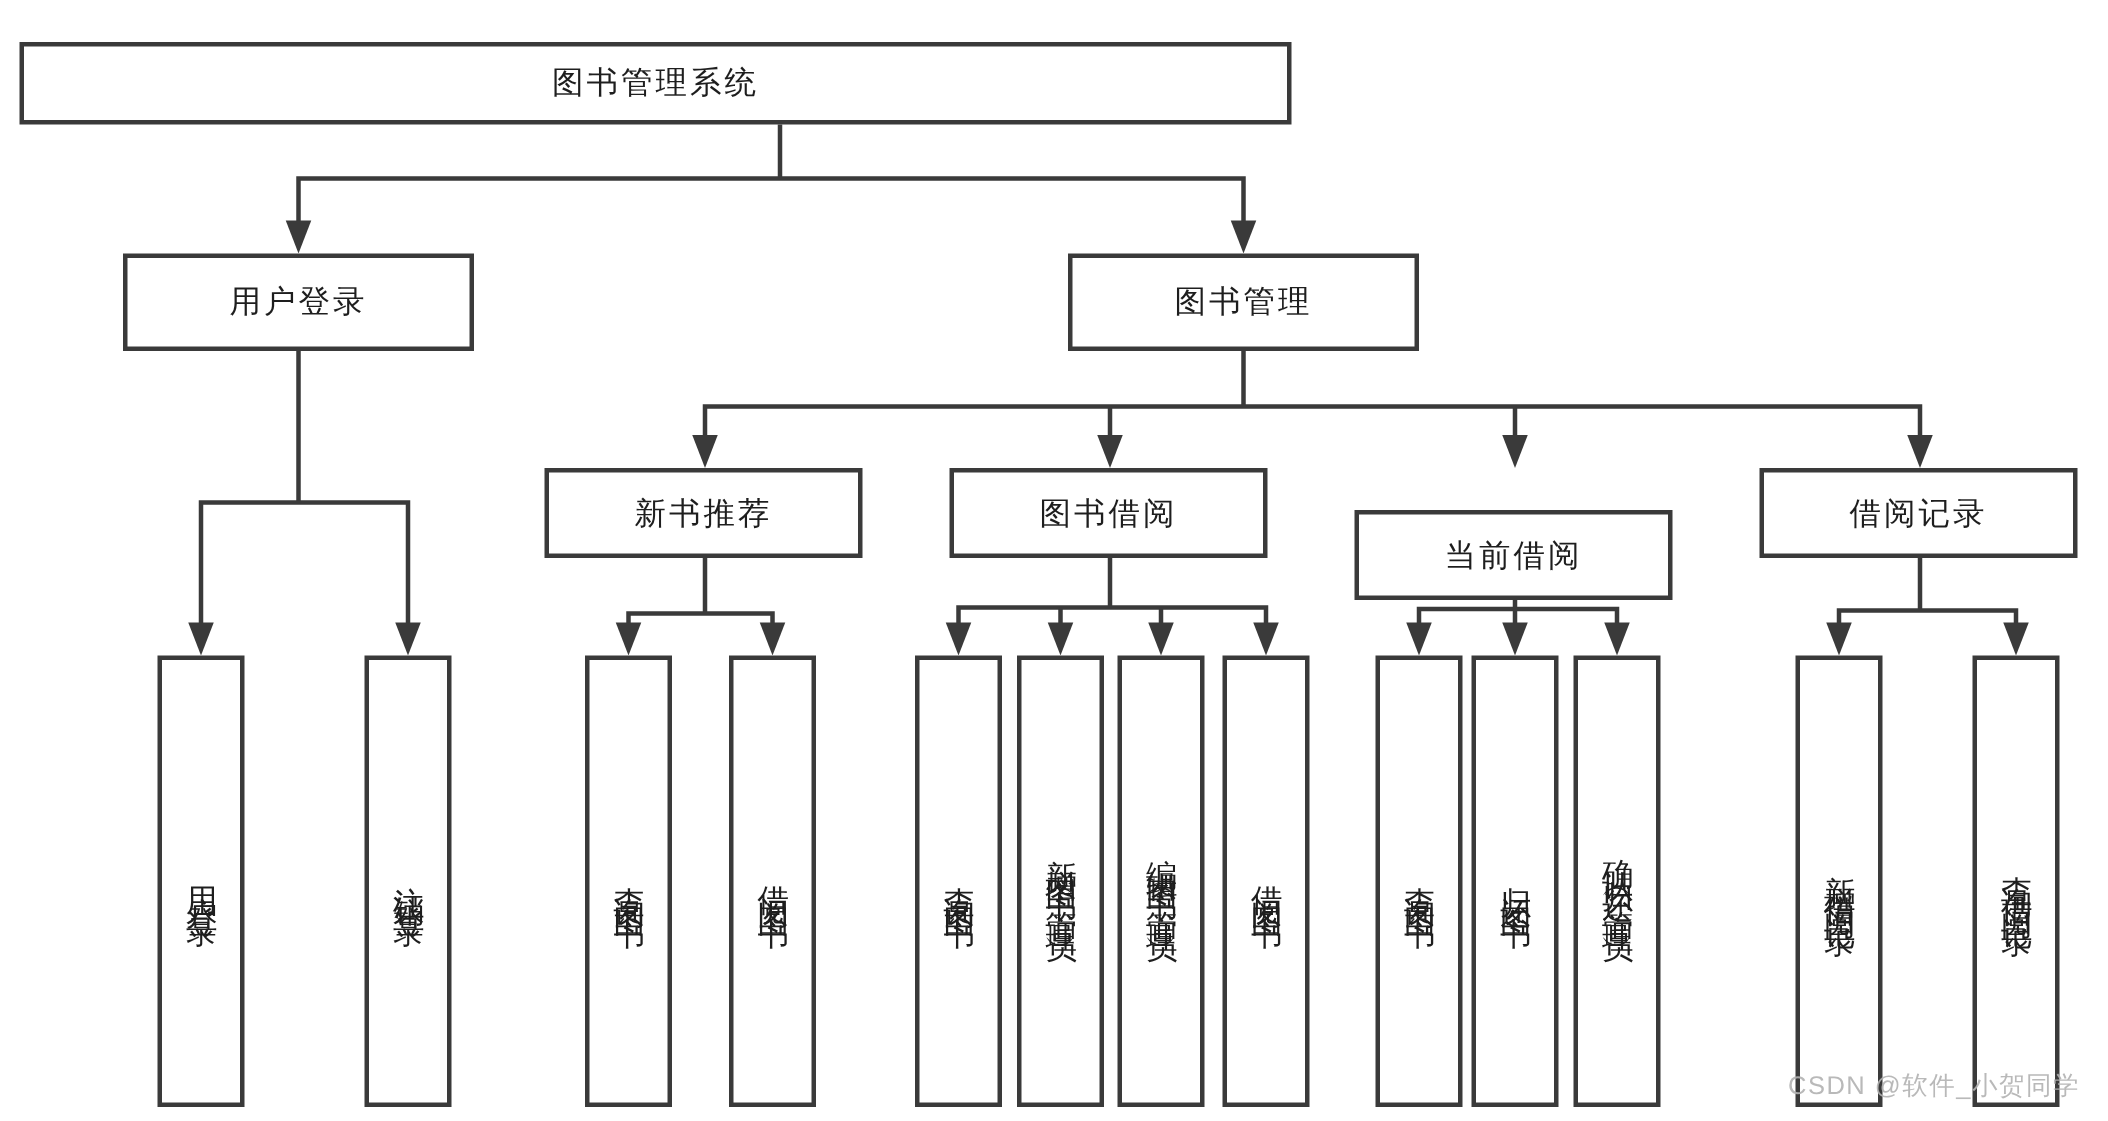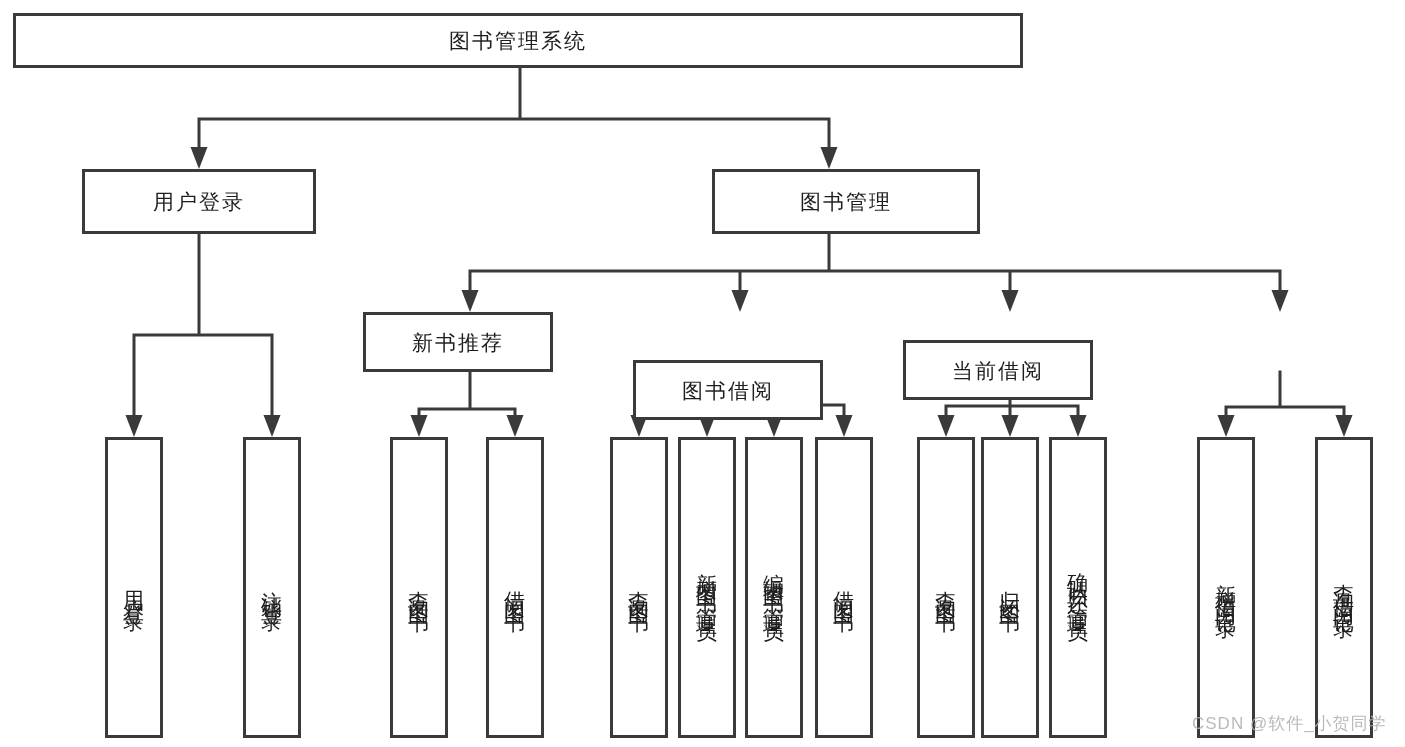--- a/index.html
+++ b/index.html
@@ -15,25 +15,25 @@
     position:absolute;box-sizing:border-box;
     background:#ffffff;border:3px solid #3a3a3a;
     display:flex;align-items:center;justify-content:center;
     color:#1e1e1e;z-index:2;line-height:1;
   }
   .h{font-size:21px;letter-spacing:2px;white-space:nowrap;}
   .v{
     writing-mode:vertical-rl;
     font-size:21px;letter-spacing:7px;
   }
-  .root-box  {left:13px;  top:13px;  width:1010px;height:55px;}
+  .root-box  {left:13px;  top:28px;  width:848px;height:55px;}
   .l2-a      {left:82px;  top:169px; width:234px; height:65px;}
-  .l2-b      {left:712px; top:169px; width:268px; height:65px;}
-  .l3        {top:312px;  width:190px;height:60px;}
-  .l3-0{left:363px;} .l3-1{left:633px;margin-top:48px;} .l3-2{left:903px;margin-top:28px;} .l3-3{left:1173px;}
+  .l2-b      {left:712px; top:169px; width:234px; height:65px;}
+  .l3        {top:312px;  width:212px;height:60px;}
+  .l3-0{left:363px;} .l3-1{left:633px;} .l3-2{left:903px;margin-top:28px;} .l3-3{left:1173px;}
   .leaf      {top:437px;  width:58px; height:301px;}
   .lf0{left:105px;} .lf1{left:243px;} .lf2{left:390px;} .lf3{left:486px;}
   .lf4{left:610px;} .lf5{left:678px;} .lf6{left:745px;} .lf7{left:815px;}
   .lf8{left:917px;} .lf9{left:981px;} .lf10{left:1049px;}
   .lf11{left:1197px;} .lf12{left:1315px;}
   .watermark{
     position:absolute;left:1192px;top:712px;z-index:3;
     font-size:17px;color:#b2b2b2;opacity:0.9;
     letter-spacing:1px;white-space:nowrap;text-align:center;
   }
@@ -84,20 +84,21 @@
   </svg>
 
   <div class="node h root-box">图书管理系统</div>
 
   <div class="node h l2-a">用户登录</div>
   <div class="node h l2-b">图书管理</div>
 
   <div class="node h l3 l3-0">新书推荐</div>
   <div class="node h l3 l3-1">图书借阅</div>
   <div class="node h l3 l3-2">当前借阅</div>
+  <div class="node h l3 l3-3">借阅记录</div>
 
   <div class="node v leaf lf0">用户登录</div>
   <div class="node v leaf lf1">注销登录</div>
   <div class="node v leaf lf2">查询图书</div>
   <div class="node v leaf lf3">借阅图书</div>
   <div class="node v leaf lf4">查询图书</div>
   <div class="node v leaf lf5">新增图书（管理员）</div>
   <div class="node v leaf lf6">编辑图书（管理员）</div>
   <div class="node v leaf lf7">借阅图书</div>
   <div class="node v leaf lf8">查询图书</div>

